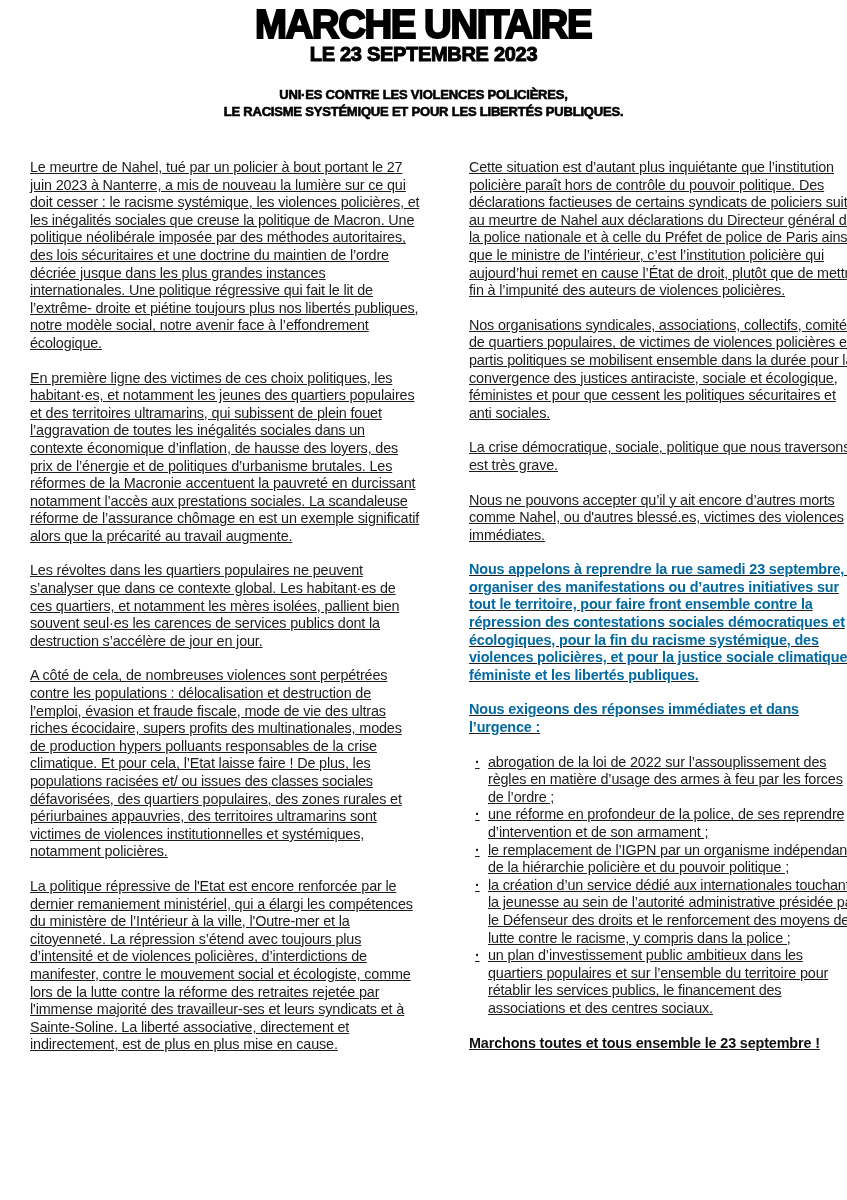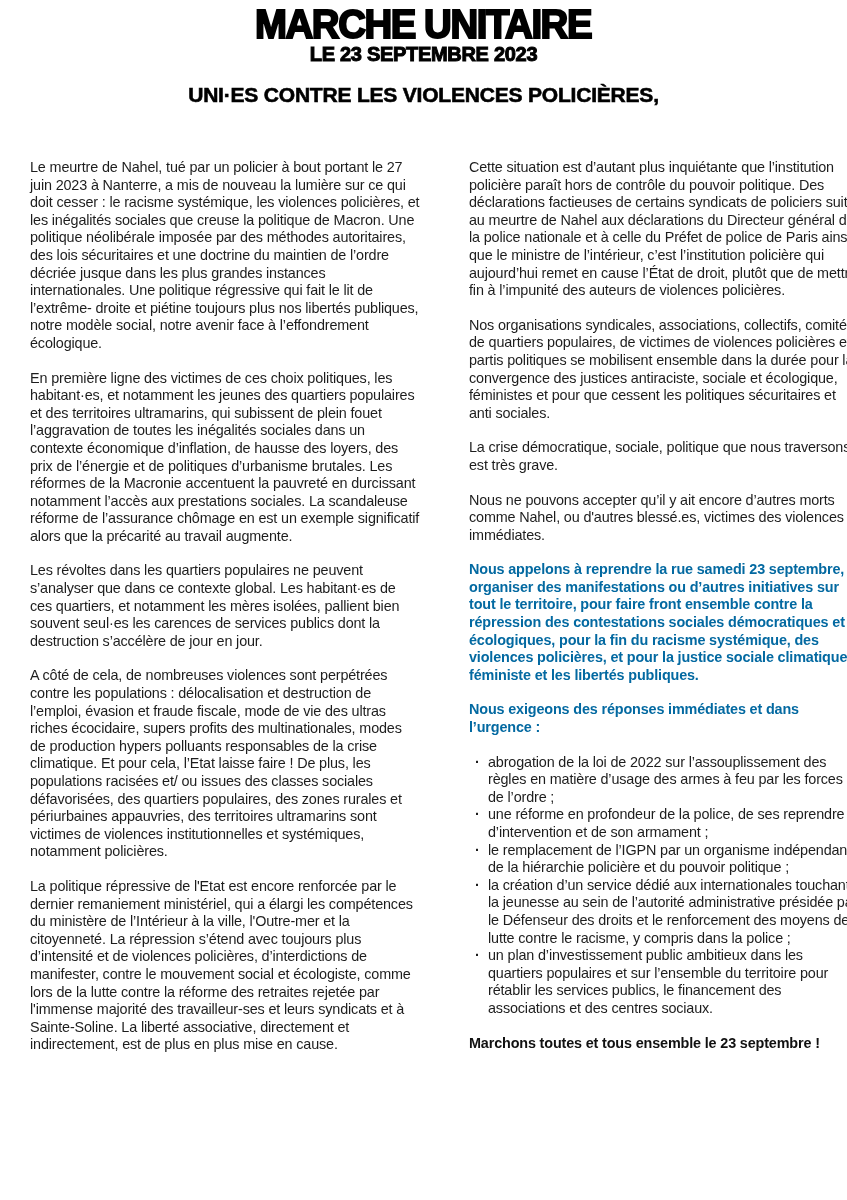--- a/index.html
+++ b/index.html
@@ -29,31 +29,32 @@
     font-size: 20px;
     line-height: 22px;
     font-weight: bold;
     color: #000;
     letter-spacing: -0.3px;
     -webkit-text-stroke: 1px #000;
     margin-top: -1px;
   }
   .subtitle {
     margin-top: 21px;
-    font-size: 21px;
+    font-size: 13px;
     line-height: 17px;
     font-weight: bold;
     color: #000;
     letter-spacing: -0.2px;
     -webkit-text-stroke: 0.6px #000;
   }
   .col {
     position: absolute;
     top: 159px;
     text-align: left;
+    text-decoration: underline;
   }
   .col-left  { left: 30px;  width: 391px; }
   .col-right { left: 437px; width: 390px; margin-left: 32px; }
   .col p {
     margin: 0 0 17px 0;
     font-size: 14.4px;
     line-height: 17.6px;
     letter-spacing: -0.15px;
   }
   .col p.bold { font-weight: bold; color: #0369a1; }
@@ -84,20 +85,21 @@
 </head>
 <body>
 
 <div class="page">
 
   <header>
     <h1 class="title">MARCHE UNITAIRE</h1>
     <div class="date-line">LE 23 SEPTEMBRE 2023</div>
     <div class="subtitle">
       <div>UNI·ES CONTRE LES VIOLENCES POLICIÈRES,</div>
+      <div>LE RACISME SYSTÉMIQUE ET POUR LES LIBERTÉS PUBLIQUES.</div>
     </div>
   </header>
 
   <div class="col col-left">
     <p>Le meurtre de Nahel, tué par un policier à bout portant le 27 juin 2023 à Nanterre, a mis de nouveau la lumière sur ce qui doit cesser : le racisme systémique, les violences policières, et les inégalités sociales que creuse la politique de Macron. Une politique néolibérale imposée par des méthodes autoritaires, des lois sécuritaires et une doctrine du maintien de l’ordre décriée jusque dans les plus grandes instances internationales. Une politique régressive qui fait le lit de l’extrême- droite et piétine toujours plus nos libertés publiques, notre modèle social, notre avenir face à l’effondrement écologique.</p>
     <p>En première ligne des victimes de ces choix politiques, les habitant·es, et notamment les jeunes des quartiers populaires et des territoires ultramarins, qui subissent de plein fouet l’aggravation de toutes les inégalités sociales dans un contexte économique d’inflation, de hausse des loyers, des prix de l’énergie et de politiques d’urbanisme brutales. Les réformes de la Macronie accentuent la pauvreté en durcissant notamment l’accès aux prestations sociales. La scandaleuse réforme de l’assurance chômage en est un exemple significatif alors que la précarité au travail augmente.</p>
     <p>Les révoltes dans les quartiers populaires ne peuvent s’analyser que dans ce contexte global. Les habitant·es de ces quartiers, et notamment les mères isolées, pallient bien souvent seul·es les carences de services publics dont la destruction s’accélère de jour en jour.</p>
     <p>A côté de cela, de nombreuses violences sont perpétrées contre les populations : délocalisation et destruction de l’emploi, évasion et fraude fiscale, mode de vie des ultras riches écocidaire, supers profits des multinationales, modes de production hypers polluants responsables de la crise climatique. Et pour cela, l’Etat laisse faire ! De plus, les populations racisées et/ ou issues des classes sociales défavorisées, des quartiers populaires, des zones rurales et périurbaines appauvries, des territoires ultramarins sont victimes de violences institutionnelles et systémiques, notamment policières.</p>
     <p>La politique répressive de l'Etat est encore renforcée par le dernier remaniement ministériel, qui a élargi les compétences du ministère de l’Intérieur à la ville, l'Outre-mer et la citoyenneté. La répression s’étend avec toujours plus d’intensité et de violences policières, d’interdictions de manifester, contre le mouvement social et écologiste, comme lors de la lutte contre la réforme des retraites rejetée par l'immense majorité des travailleur-ses et leurs syndicats et à Sainte-Soline. La liberté associative, directement et indirectement, est de plus en plus mise en cause.</p>
   </div>

